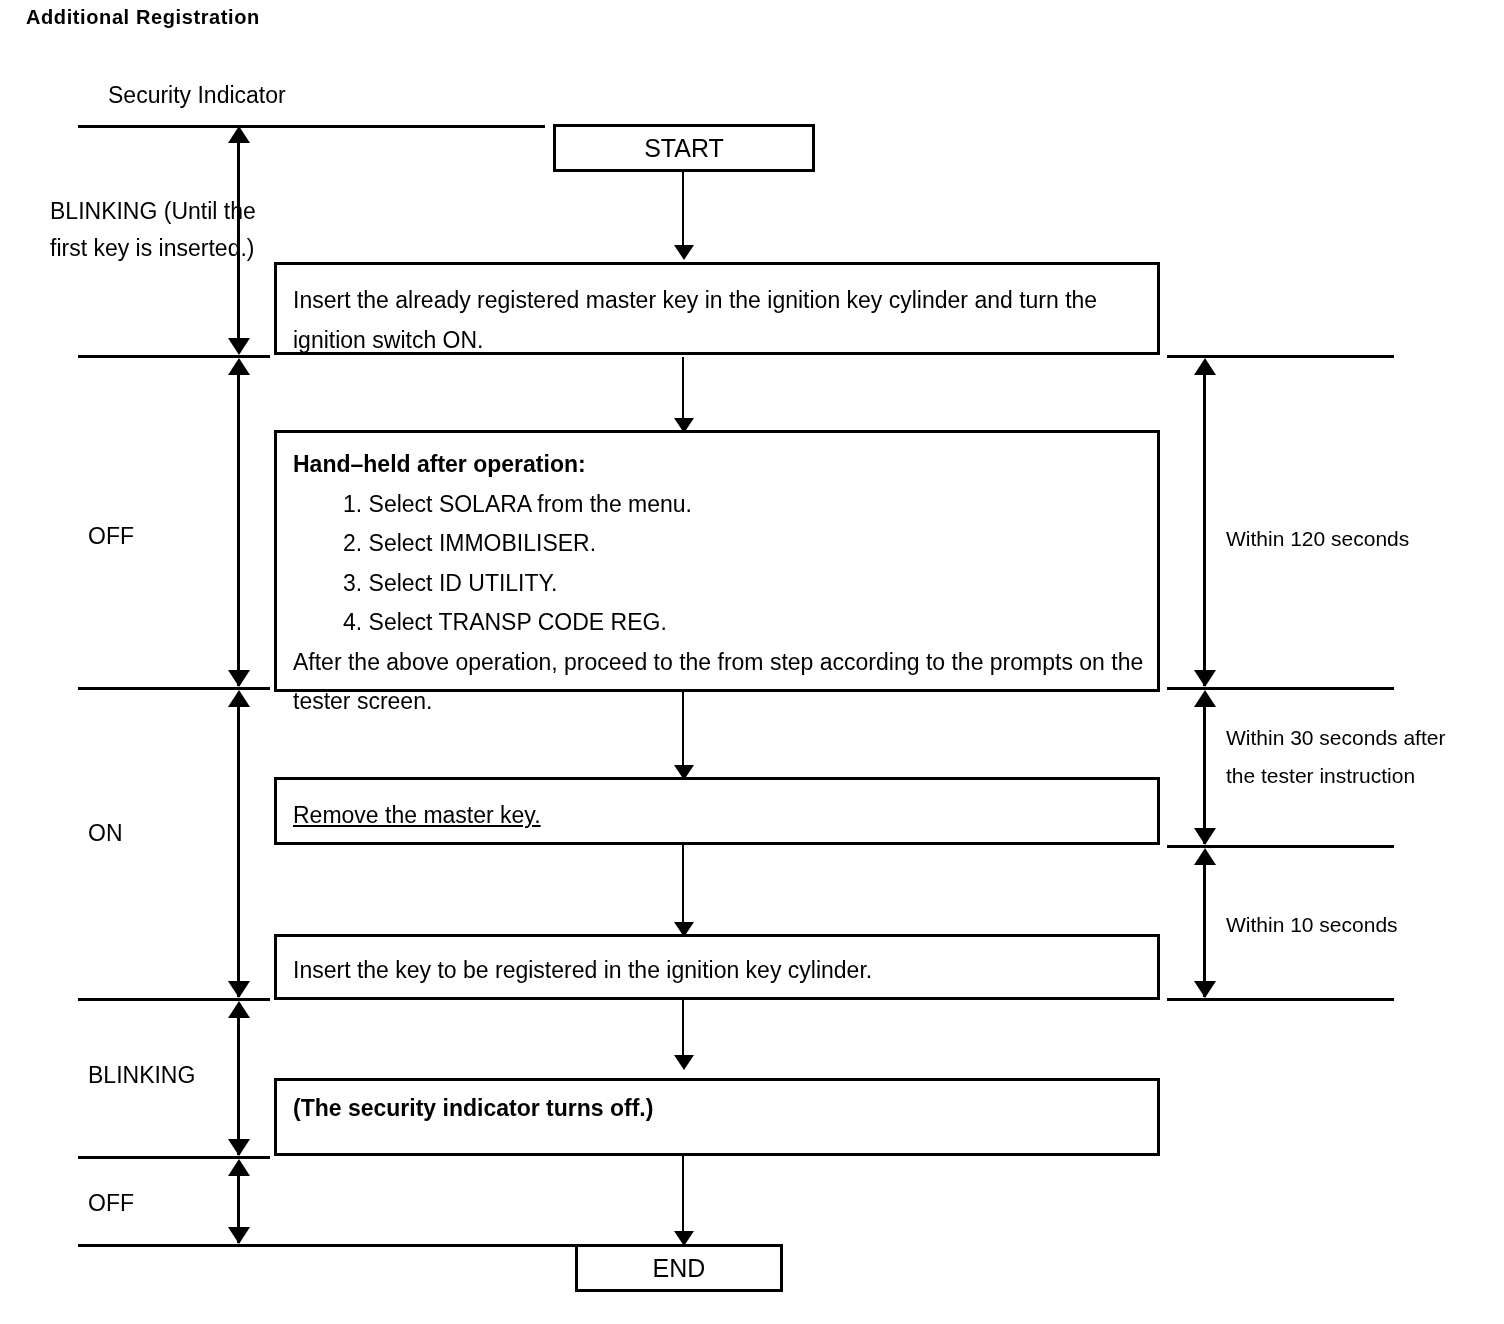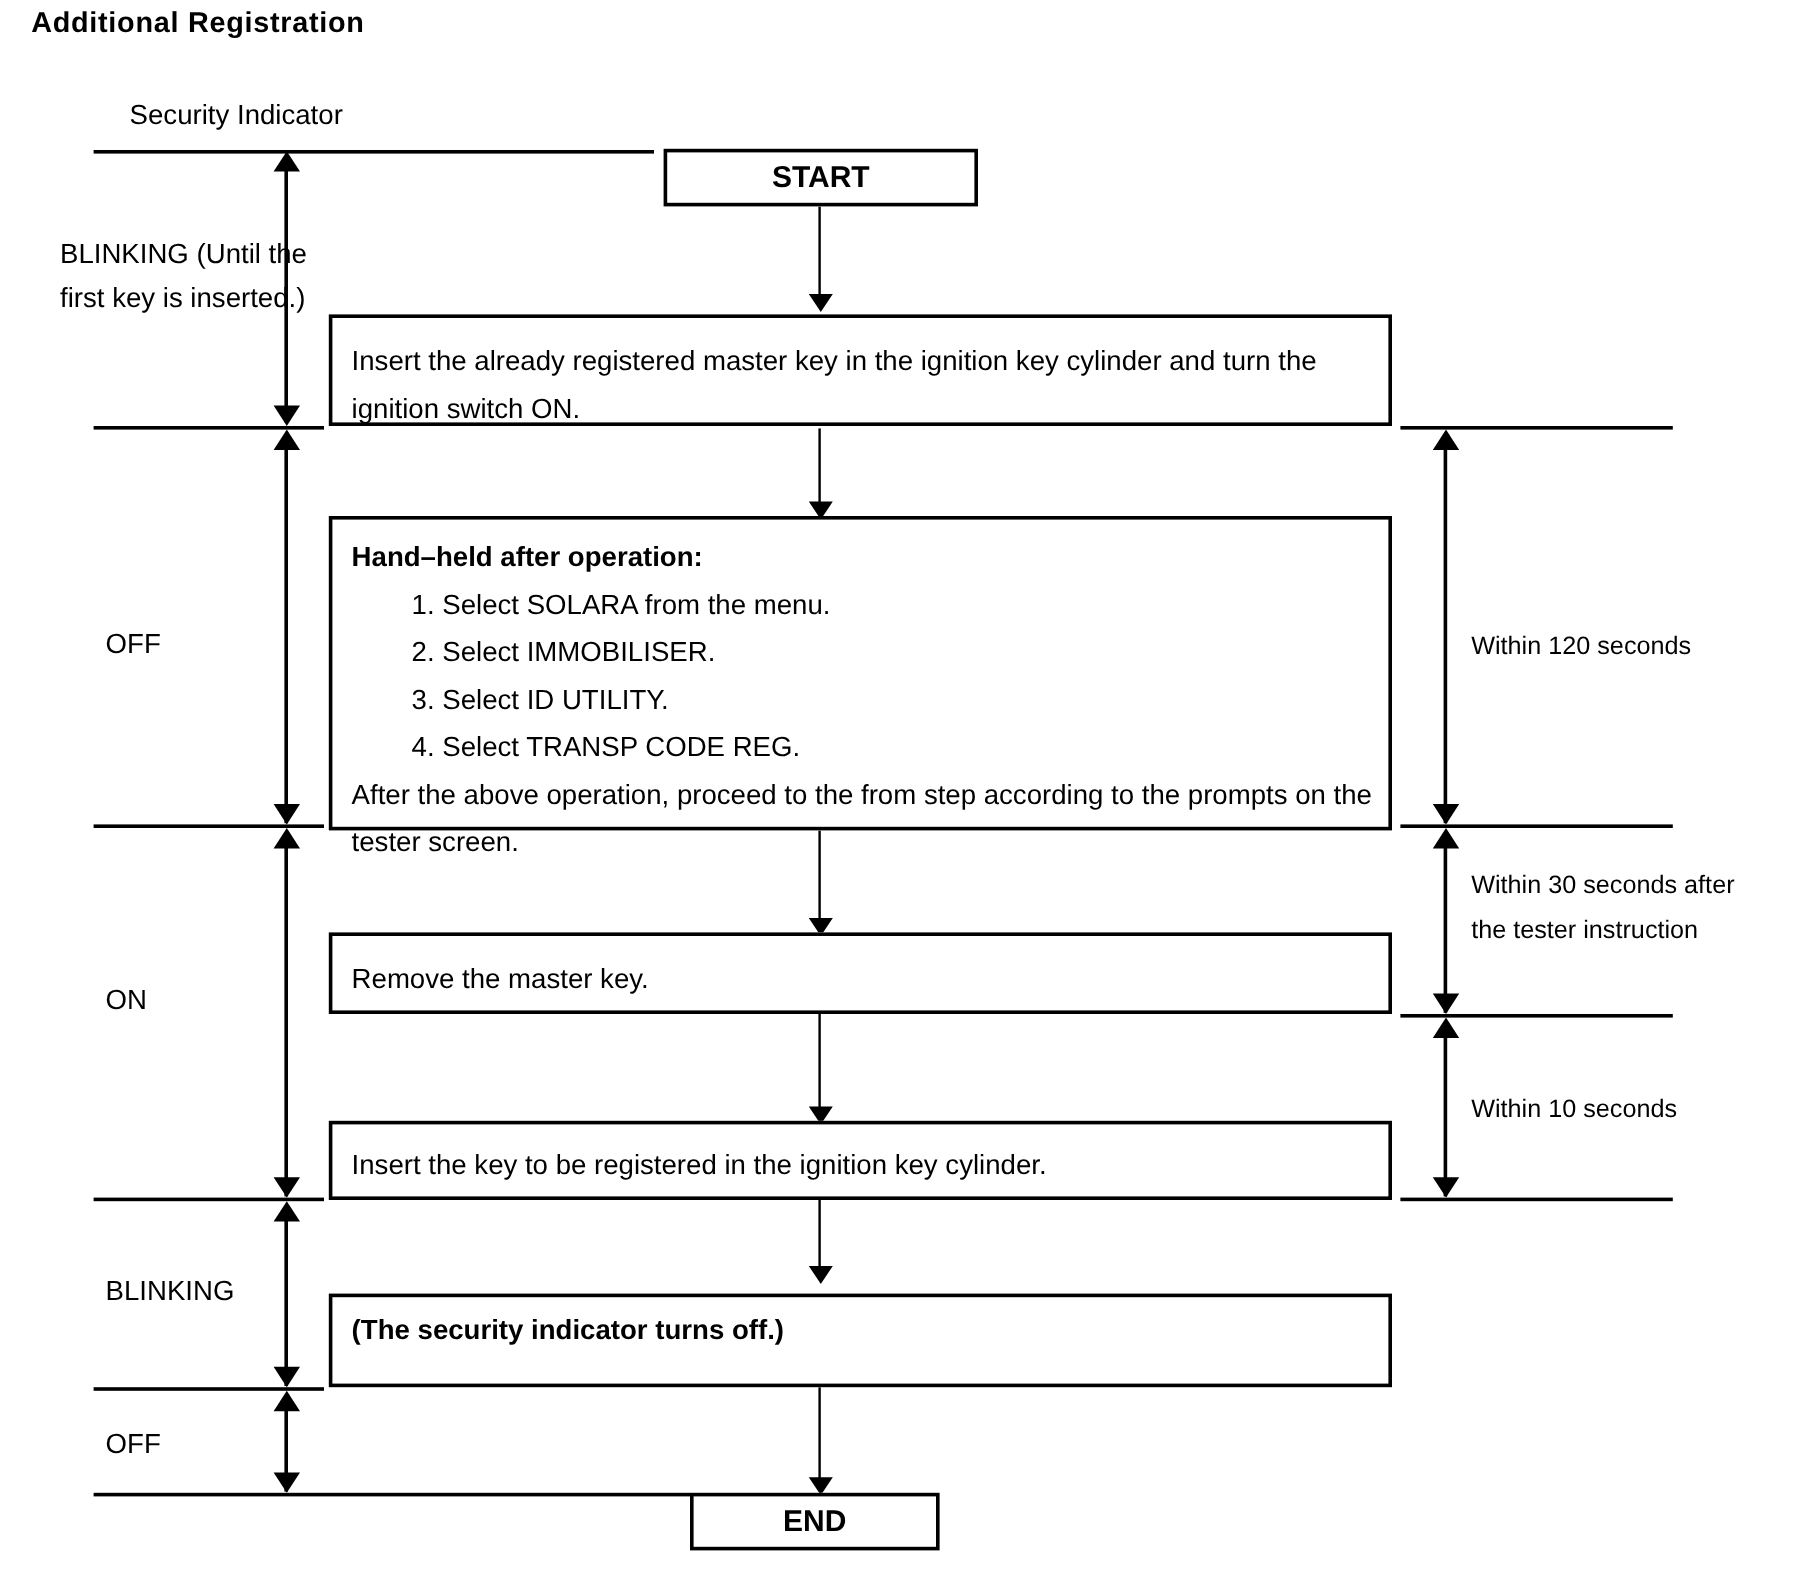--- a/index.html
+++ b/index.html
@@ -13,21 +13,21 @@
     height: 1324px;
     background: #ffffff;
     font-family: "Liberation Sans", sans-serif;
     color: #000000;
     overflow: hidden;
   }
   .title {
     position: absolute;
     left: 26px;
     top: 6px;
-    font-size: 24px;
+    font-size: 20px;
     font-weight: bold;
     letter-spacing: 0.6px;
     white-space: nowrap;
   }
   .indicator-title {
     position: absolute;
     left: 108px;
     top: 82px;
     font-size: 23px;
     white-space: nowrap;
@@ -81,21 +81,20 @@
     position: absolute;
     border: 3px solid #000;
     background: #fff;
     box-sizing: border-box;
   }
   .box.terminator {
     display: flex;
     align-items: center;
     justify-content: center;
     font-size: 25px;
-    font-weight: bold;
   }
   .box .bodytext {
     position: absolute;
     left: 16px;
     right: 10px;
     font-size: 23px;
     line-height: 1.72;
   }
   .box .heading {
     font-weight: bold;
@@ -221,21 +220,21 @@
         <span>1. Select SOLARA from the menu.</span>
         <span>2. Select IMMOBILISER.</span>
         <span>3. Select ID UTILITY.</span>
         <span>4. Select TRANSP CODE REG.</span>
       </span>
       <span style="display:block;">After the above operation, proceed to the from step according to the prompts on the tester screen.</span>
     </div>
   </div>
 
   <div class="box" style="left:274px; top:777px; width:886px; height:68px;">
-    <div class="bodytext" style="top:16px;">Remove the master key.</div>
+    <div class="bodytext" style="top:16px;text-decoration:underline;">Remove the master key.</div>
   </div>
 
   <div class="box" style="left:274px; top:934px; width:886px; height:66px;">
     <div class="bodytext" style="top:14px;">Insert the key to be registered in the ignition key cylinder.</div>
   </div>
 
   <div class="box" style="left:274px; top:1078px; width:886px; height:78px;">
     <div class="bodytext" style="top:8px;">
       <span style="display:block;font-weight:bold;">(The security indicator turns off.)</span>
     </div>

